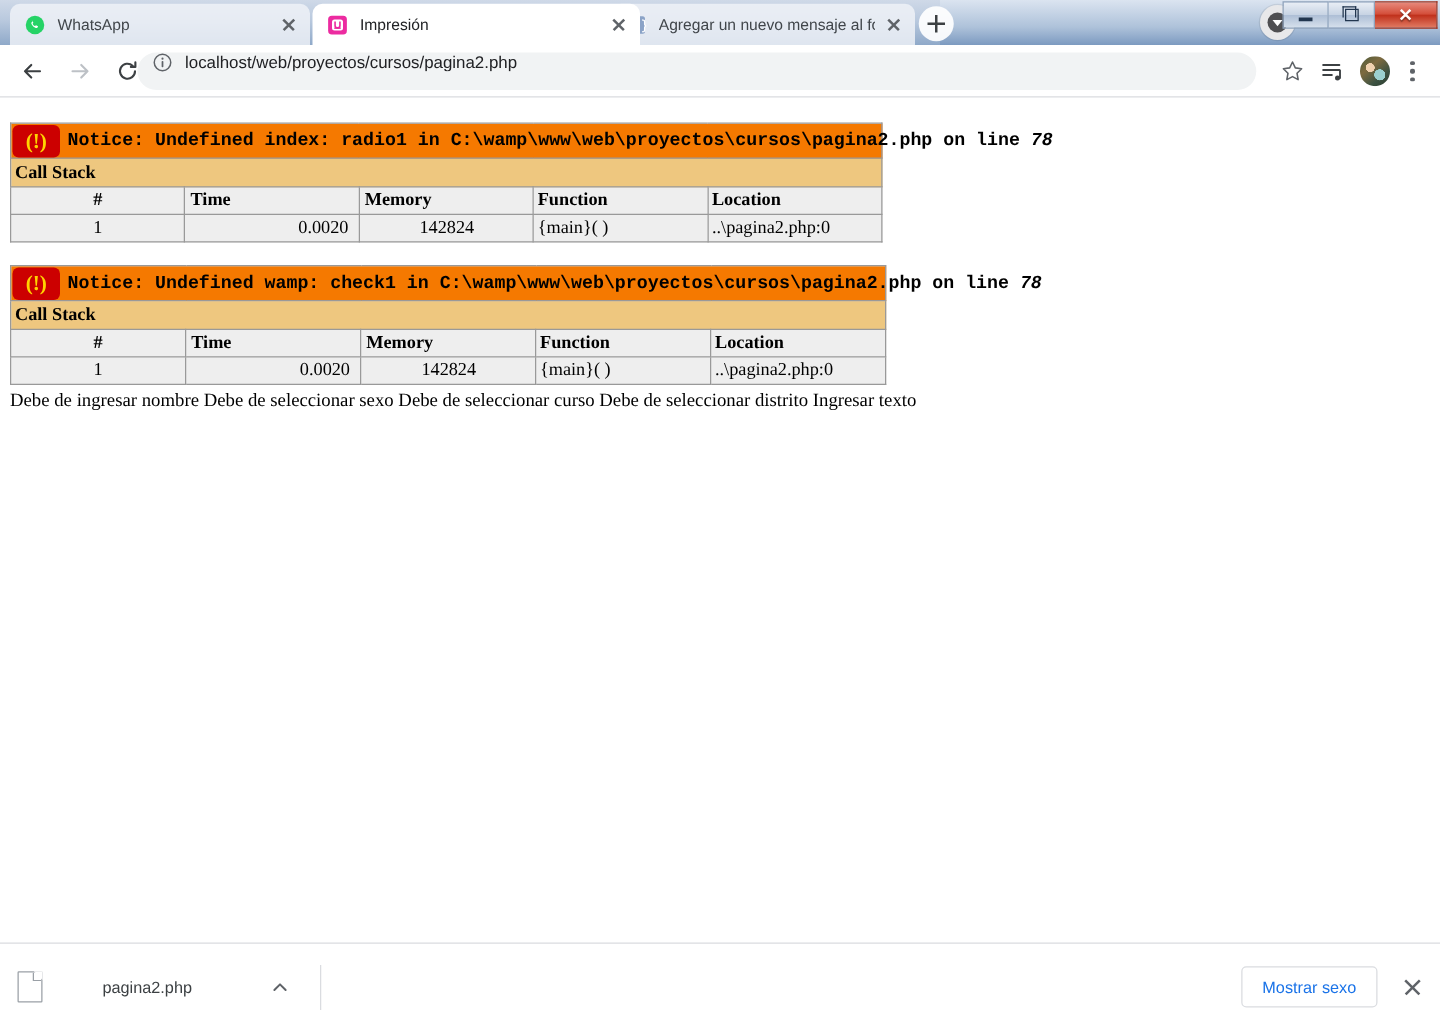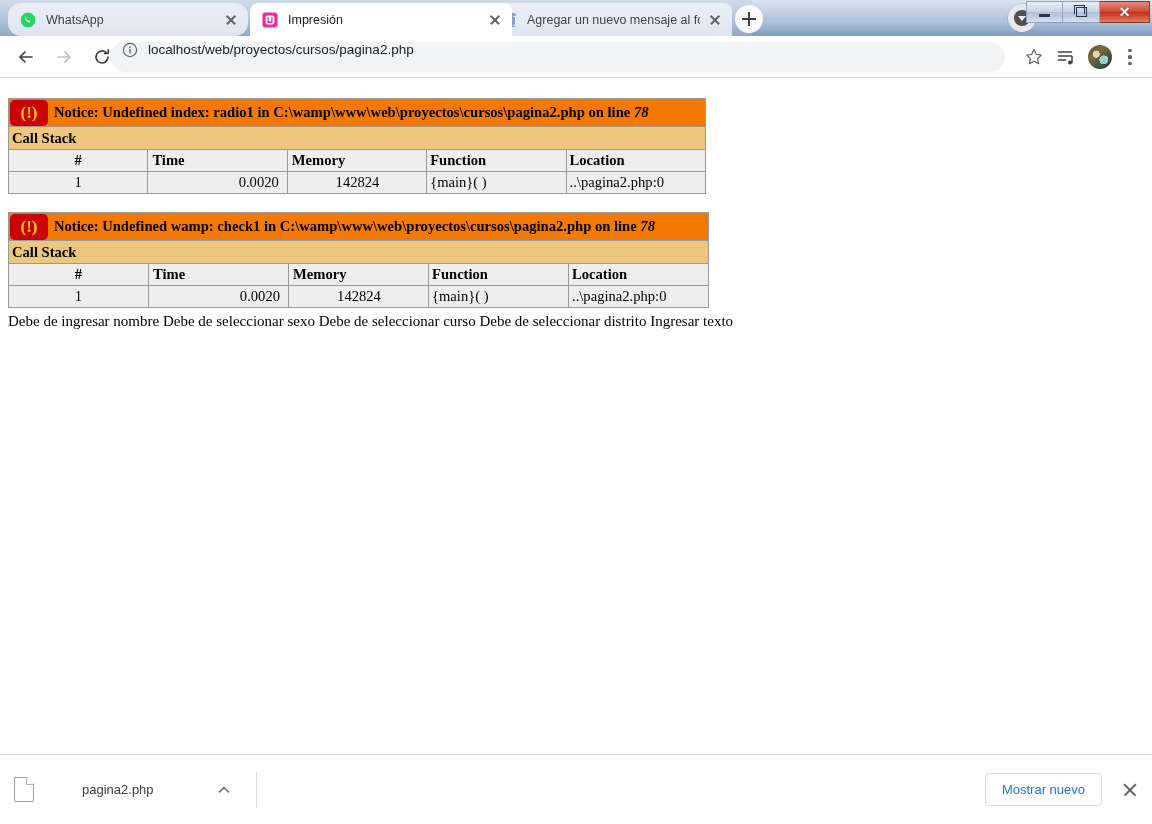--- a/index.html
+++ b/index.html
@@ -247,21 +247,21 @@
     margin: 0 6px 0 1px;
     background: #cc0000;
     border-radius: 5px;
     display: flex; align-items: center; justify-content: center;
     color: #ffd400;
     font-size: 17px;
     font-weight: bold;
     font-family: "Liberation Serif", serif;
     line-height: 1;
   }
-  .xd-msg { font-size: 14.6px; font-weight: bold; white-space: nowrap; }
+  .xd-msg { font-size: 14.6px; font-weight: bold; white-space: nowrap; font-family: Liberation Mono, monospace; }
   .xd-msg .lineno { font-style: italic; }
   .xd-callstack {
     background: #eec77f;
     font-weight: bold;
     font-size: 14.6px;
     height: 23px;
   }
   .xd-colhead {
     background: #eeeeee;
     font-weight: bold;
@@ -373,21 +373,21 @@
   }
   #shelf-close::before { transform: rotate(45deg); }
   #shelf-close::after  { transform: rotate(-45deg); }
 </style>
 </head>
 <body>
 
 <div id="tabstrip">
   <div class="strip-bg-right"></div>
 
-  <div class="tab inactive" style="left:8px; width:240px;border-radius:13px;">
+  <div class="tab inactive" style="left:8px; width:240px;">
     <svg class="favicon" viewBox="0 0 16 16">
       <circle cx="8" cy="8" r="7.4" fill="#25D366"></circle>
       <path d="M5.4 4.6c.25-.05.5.05.65.3l.5.95c.1.2.07.43-.08.6l-.3.33c-.1.12-.12.28-.04.42.38.7.95 1.26 1.66 1.62.14.07.3.04.4-.07l.33-.32c.17-.16.4-.19.6-.08l.95.5c.25.13.35.4.3.64-.1.5-.52.9-1.05.95-.25.03-.5 0-.74-.07C7.1 9.9 5.9 8.7 5.2 7.2c-.1-.24-.15-.5-.13-.76.04-.53.43-.95.93-1.05z" fill="#ffffff"></path>
       <path d="M8 1.6a6.4 6.4 0 0 0-5.5 9.7L1.9 14l2.8-.58A6.4 6.4 0 1 0 8 1.6z" fill="none"></path>
     </svg>
     <span class="tab-title">WhatsApp</span>
     <span class="tab-close"></span>
   </div>
 
   <div class="tab active" style="left:250px; width:262px;">
@@ -553,16 +553,16 @@
     <span id="dl-name">pagina2.php</span>
     <span id="dl-chevron">
       <svg width="16" height="16" viewBox="0 0 16 16">
         <path d="M3.5 10l4.5-4.5L12.5 10" fill="none" stroke="#5f6368" stroke-width="1.6" stroke-linecap="round" stroke-linejoin="round"></path>
       </svg>
     </span>
   </div>
   <div id="shelf-divider"></div>
 
   <div id="shelf-right">
-    <button id="btn-show-all">Mostrar nuevo</button>
+    <button id="btn-show-all">Mostrar sexo</button>
     <span id="shelf-close"></span>
   </div>
 </div>
 
 </body></html>

